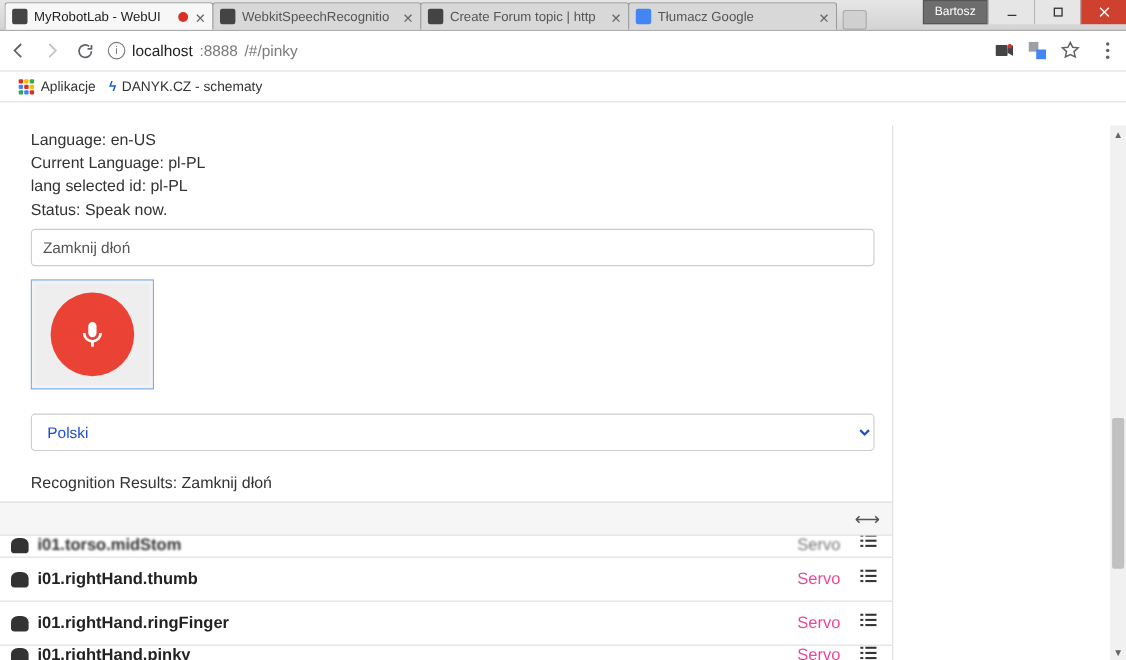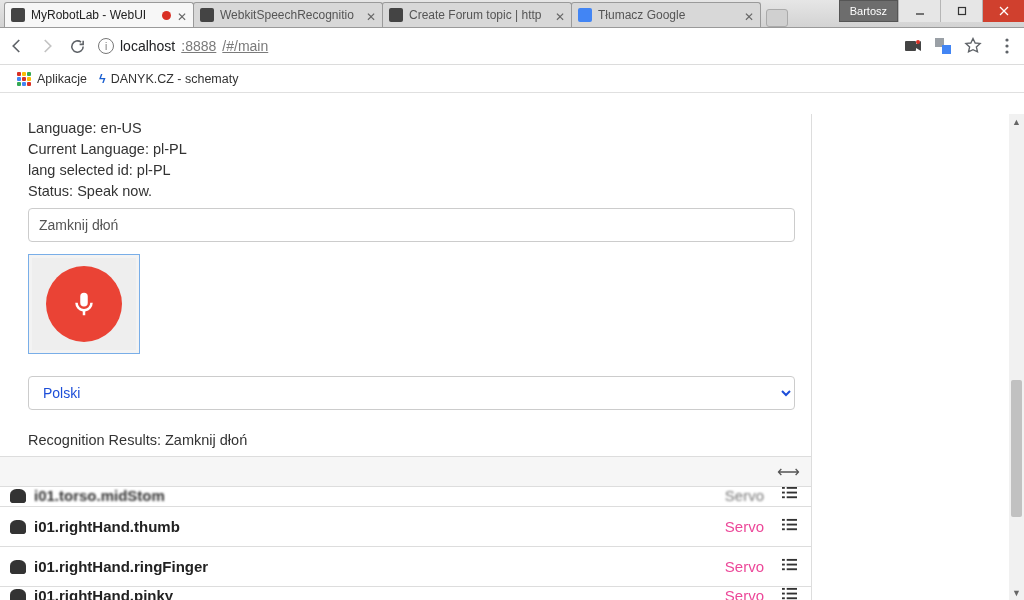--- a/index.html
+++ b/index.html
@@ -20,21 +20,21 @@
   .tab .x { width:10px; height:10px; color:#666; flex:0 0 auto; }
   .newtab { width:22px; height:18px; background:#d0d0d0; border:1px solid #aaa; margin-left:6px; border-radius:3px; }
 
   
   .toolbar { height:37px; display:flex; align-items:center; padding:0 8px; gap:12px; border-bottom:1px solid #dcdcdc; }
   .nav-ico { width:18px; height:18px; color:#5f6368; display:flex; align-items:center; justify-content:center; }
   .nav-ico.dis { color:#b7b7b7; }
   .omnibox { flex:0 0 auto; display:flex; align-items:center; gap:6px; font-size:14px; color:#202124; }
   .omnibox .info { width:16px; height:16px; border:1px solid #777; border-radius:50%; display:flex; align-items:center; justify-content:center; font-size:10px; color:#777;}
   .omnibox .host { color:#202124; }
-  .omnibox .path { color:#7a7a7a;text-decoration:underline; }
+  .omnibox .path { color:#7a7a7a; }
   .toolbar .spacer { flex:1 1 auto; }
 
   
   .bookbar { height:28px; display:flex; align-items:center; padding:0 17px; gap:12px; border-bottom:1px solid #e0e0e0; font-size:12.5px; color:#333; }
   .bookbar .apps { display:flex; align-items:center; gap:6px; }
   .apps-ico span { width:4px; height:4px; background:#d93025; display:inline-block; border-radius:1px;}
   .apps-ico { display:grid; grid-template-columns:repeat(3,4px); grid-gap:1px;}
   .apps-ico span:nth-child(2){background:#fbbc04;}
   .apps-ico span:nth-child(3){background:#34a853;}
   .apps-ico span:nth-child(4){background:#4285f4;}
@@ -142,21 +142,21 @@
   <div class="nav-ico">
     <svg width="17" height="17" viewBox="0 0 24 24" fill="none" stroke="#5f6368" stroke-width="2.2">
         <path d="M20 12a8 8 0 1 1-3-6.2"></path>
         <path d="M20 4v5h-5"></path>
       </svg>
   </div>
   <div class="omnibox">
     <span class="info">i</span>
     <span class="host">localhost</span>
       <span class="path">:8888</span>
-      <span class="path">/#/main</span>
+      <span class="path">/#/pinky</span>
   </div>
   <div class="spacer"></div>
   <div class="nav-ico" style="color:#333;">
     <svg width="16" height="12" viewBox="0 0 16 12">
         <rect x="0" y="1" width="11" height="10" rx="1" fill="#444"></rect>
         <path d="M11 4l5-3v10l-5-3z" fill="#444"></path>
         <circle cx="13" cy="2" r="2" fill="#d93025"></circle>
       </svg>
   </div>
   <div class="nav-ico">

